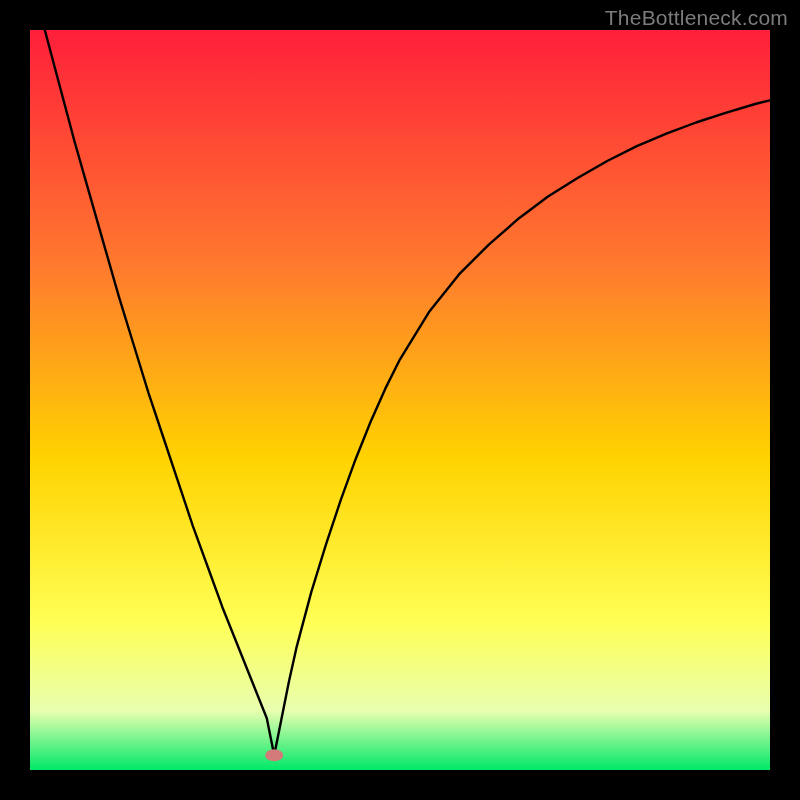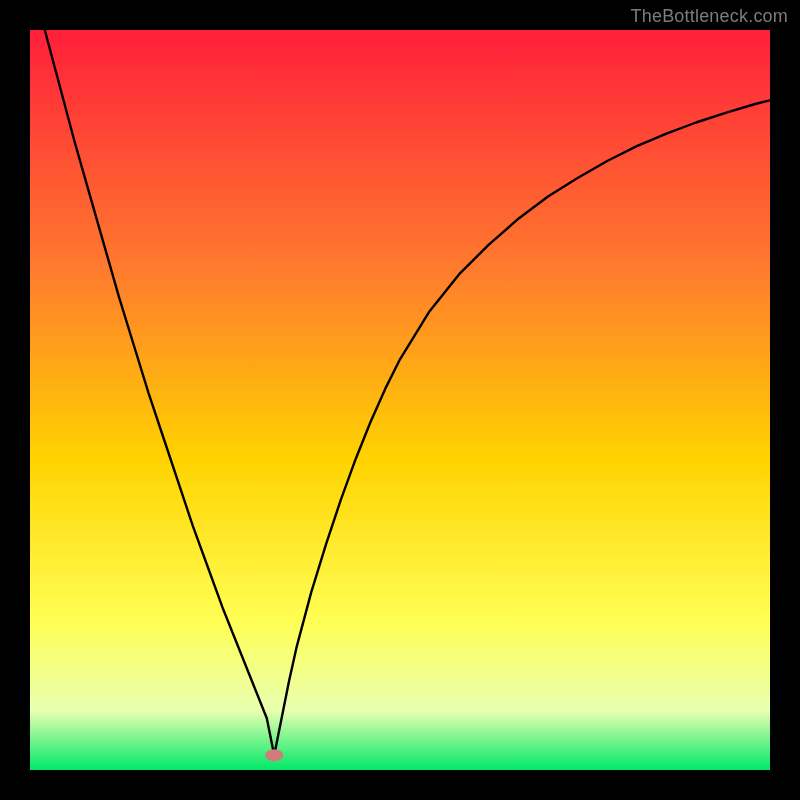--- a/index.html
+++ b/index.html
@@ -23,21 +23,21 @@
     top: 30px;
     width: 740px;
     height: 740px;
     overflow: hidden;
   }
   .attribution {
     position: absolute;
     top: 6px;
     right: 12px;
     color: #7c7c7c;
-    font-size: 18px;
+    font-size: 21px;
     font-weight: 400;
     letter-spacing: 0.2px;
   }
 </style>
 </head>
 <body>
 
 <div class="frame">
   <div class="attribution">TheBottleneck.com</div>
   <div class="plot">

